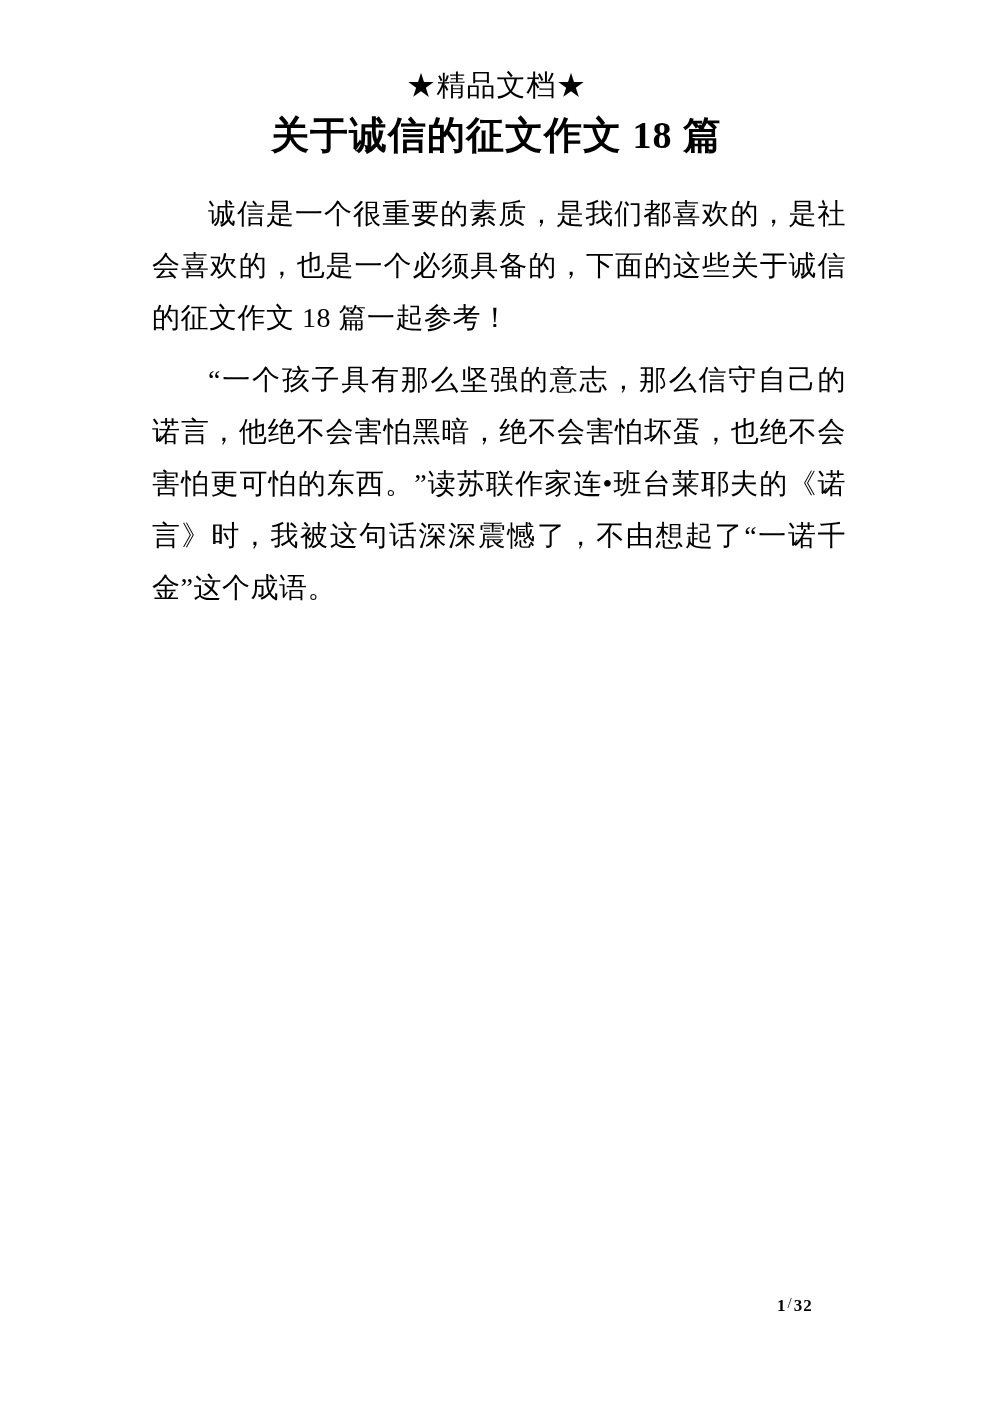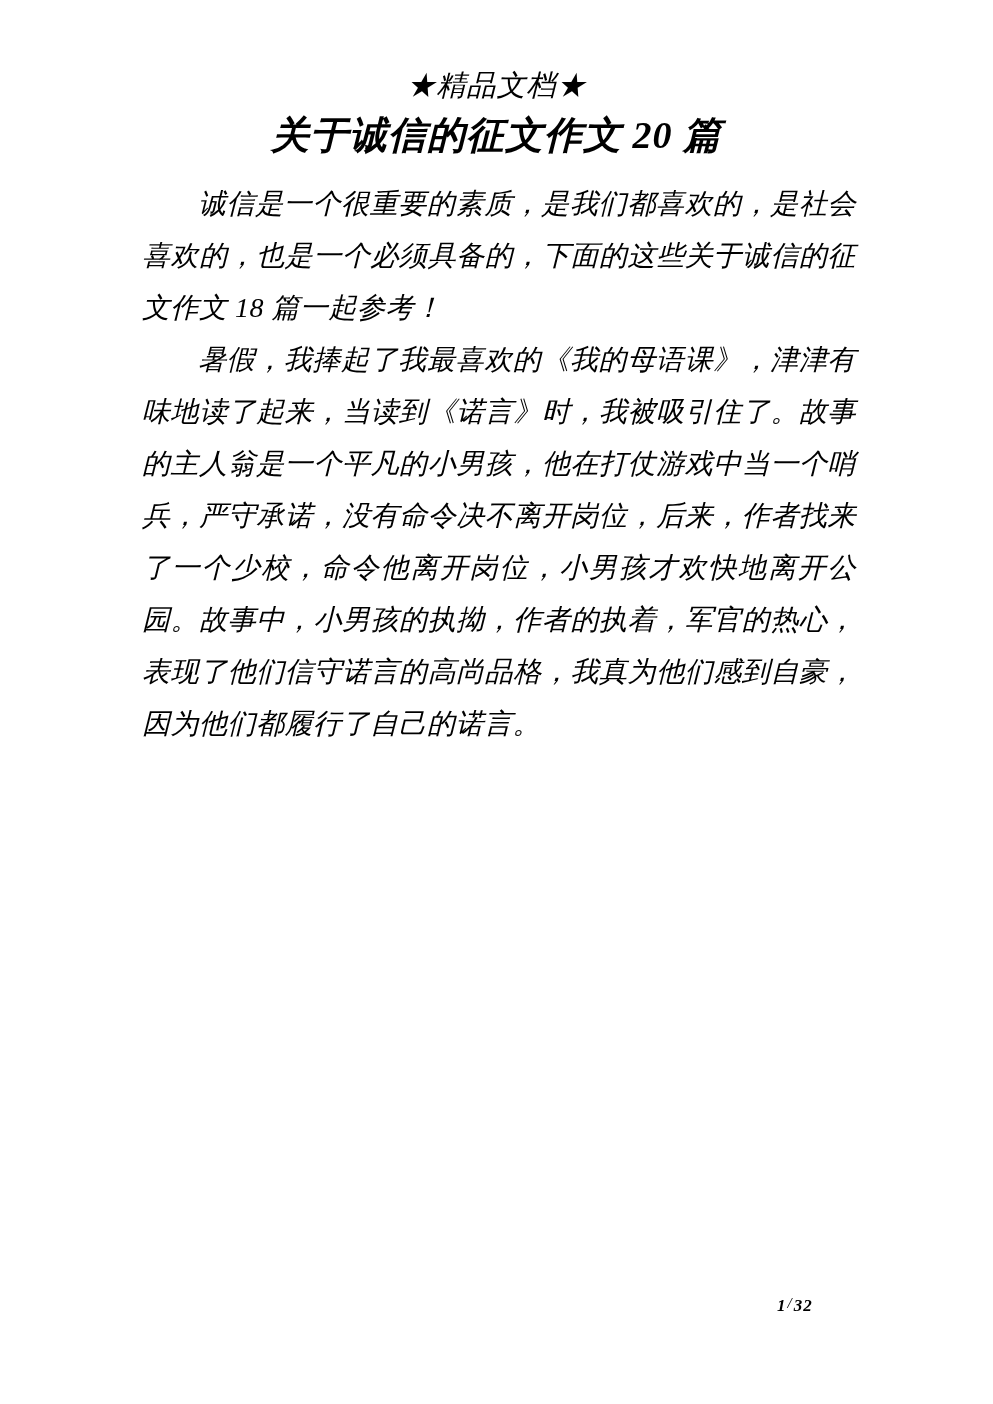--- a/index.html
+++ b/index.html
@@ -15,21 +15,20 @@
     color: #000000;
   }
   .page {
     position: absolute;
     left: 0;
     top: 0;
     width: 993px;
     height: 1404px;
     background: #ffffff;
     overflow: hidden;
-    font-style: italic;
   }
   .doc-header {
     position: absolute;
     top: 66px;
     left: 0;
     width: 100%;
     text-align: center;
     font-size: 29px;
     font-weight: 400;
     letter-spacing: 1px;
@@ -45,21 +44,21 @@
     font-weight: 700;
     letter-spacing: 1px;
   }
   .doc-body {
     position: absolute;
     top: 178px;
     left: 142px;
     width: 714px;
   }
   .doc-body p {
-    margin: 0;
+    margin: 10px;
     padding: 0;
     font-size: 28px;
     line-height: 52px;
     text-align: justify;
     text-justify: inter-ideograph;
     text-indent: 2em;
     letter-spacing: 0.5px;
     word-break: break-all;
   }
   .page-footer {
@@ -78,24 +77,24 @@
     padding: 0 1px;
   }
 </style>
 </head>
 <body>
 
 <div class="page">
 
   <div class="doc-header">★精品文档★</div>
 
-  <h1 class="doc-title">关于诚信的征文作文 20 篇</h1>
+  <h1 class="doc-title">关于诚信的征文作文 18 篇</h1>
 
   <div class="doc-body">
     <p>诚信是一个很重要的素质，是我们都喜欢的，是社会喜欢的，也是一个必须具备的，下面的这些关于诚信的征文作文 18 篇一起参考！</p>
-    <p>暑假，我捧起了我最喜欢的《我的母语课》，津津有味地读了起来，当读到《诺言》时，我被吸引住了。故事的主人翁是一个平凡的小男孩，他在打仗游戏中当一个哨兵，严守承诺，没有命令决不离开岗位，后来，作者找来了一个少校，命令他离开岗位，小男孩才欢快地离开公园。故事中，小男孩的执拗，作者的执着，军官的热心，表现了他们信守诺言的高尚品格，我真为他们感到自豪，因为他们都履行了自己的诺言。</p>
+    <p>“一个孩子具有那么坚强的意志，那么信守自己的诺言，他绝不会害怕黑暗，绝不会害怕坏蛋，也绝不会害怕更可怕的东西。”读苏联作家连•班台莱耶夫的《诺言》时，我被这句话深深震憾了，不由想起了“一诺千金”这个成语。</p>
   </div>
 
   <div class="page-footer">
     <span>1</span><span class="sep">/</span><span>32</span>
   </div>
 
 </div>
 
 </body></html>

